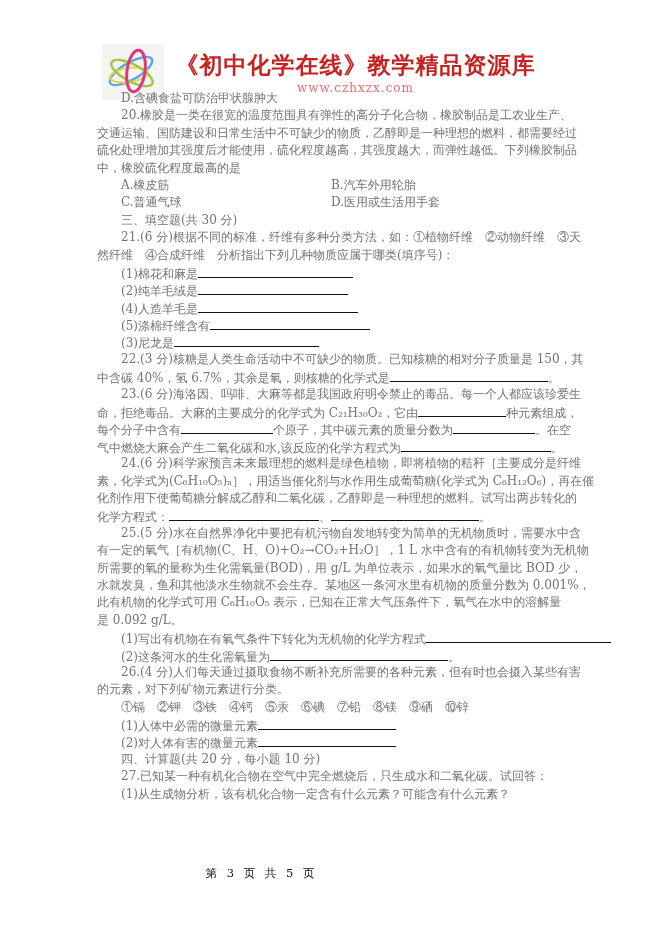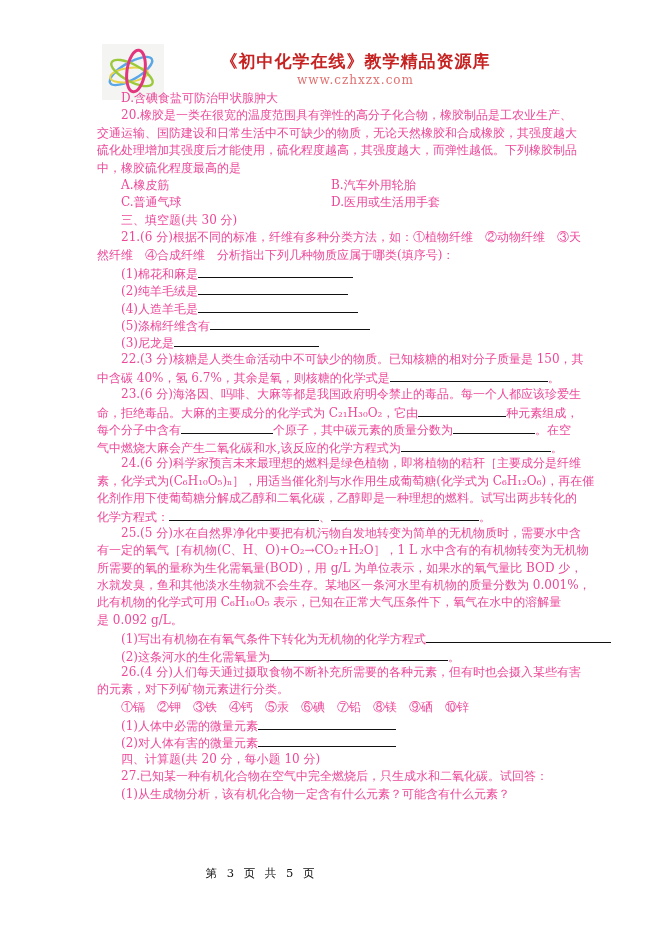--- a/index.html
+++ b/index.html
@@ -8,28 +8,28 @@
     width:661px;height:935px;
     background:#ffffff;
     overflow:hidden;
     font-family:"DejaVu Serif","Liberation Serif",serif;
     color:#111111;
   }
   .header{position:absolute;left:0;top:0;width:661px;height:100px;}
   .logo{position:absolute;left:102px;top:44px;width:62px;height:56px;background:#f4f4f2;}
   .title-wrap{position:absolute;left:50px;right:0;top:50px;text-align:center;}
   .site-title{
-    font-size:17px;font-weight:bold;letter-spacing:1px;
+    font-size:23px;font-weight:bold;letter-spacing:1px;
     font-family:"DejaVu Serif","Liberation Serif",serif;
   }
   .site-url{font-size:12px;letter-spacing:1px;}
   .doc-body{position:absolute;left:97px;top:90px;width:520px;}
   .line{
     height:17.4px;line-height:17.4px;white-space:nowrap;
-    font-size:12px;color:#ec4899;
+    font-size:12px;color:#737373;
   }
   .line.indent{padding-left:24px;}
   .blank{
     display:inline-block;
     border-bottom:1px solid #111111;
     height:13px;
     vertical-align:baseline;
   }
   .seg-fixed{display:inline-block;}
   .footer{
@@ -53,21 +53,21 @@
     </div>
     <div class="title-wrap">
       <div class="site-title" style="color: rgb(198, 34, 34);">《初中化学在线》教学精品资源库</div>
       <div class="site-url" style="color: rgb(224, 112, 112);">www.czhxzx.com</div>
     </div>
   </div>
 
   <div class="doc-body">
       <div class="line indent"><span>D.含碘食盐可防治甲状腺肿大</span></div>
       <div class="line indent"><span>20.橡胶是一类在很宽的温度范围具有弹性的高分子化合物，橡胶制品是工农业生产、</span></div>
-      <div class="line"><span>交通运输、国防建设和日常生活中不可缺少的物质，无论天然橡胶和合成橡胶，其强度越大</span></div>
+      <div class="line"><span>交通运输、国防建设和日常生活中不可缺少的物质，乙醇即是一种理想的燃料，都需要经过</span></div>
       <div class="line"><span>硫化处理增加其强度后才能使用，硫化程度越高，其强度越大，而弹性越低。下列橡胶制品</span></div>
       <div class="line"><span>中，橡胶硫化程度最高的是</span></div>
       <div class="line indent"><span class="seg-fixed" style="width: 210px;">A.橡皮筋</span><span>B.汽车外用轮胎</span></div>
       <div class="line indent"><span class="seg-fixed" style="width: 210px;">C.普通气球</span><span>D.医用或生活用手套</span></div>
       <div class="line indent"><span>三、填空题(共 30 分)</span></div>
       <div class="line indent"><span>21.(6 分)根据不同的标准，纤维有多种分类方法，如：①植物纤维　②动物纤维　③天</span></div>
       <div class="line"><span>然纤维　④合成纤维　分析指出下列几种物质应属于哪类(填序号)：</span></div>
       <div class="line indent"><span>(1)棉花和麻是</span><span class="blank" style="width: 155px;"></span></div>
       <div class="line indent"><span>(2)纯羊毛绒是</span><span class="blank" style="width: 150px;"></span></div>
       <div class="line indent"><span>(4)人造羊毛是</span><span class="blank" style="width: 160px;"></span></div>

